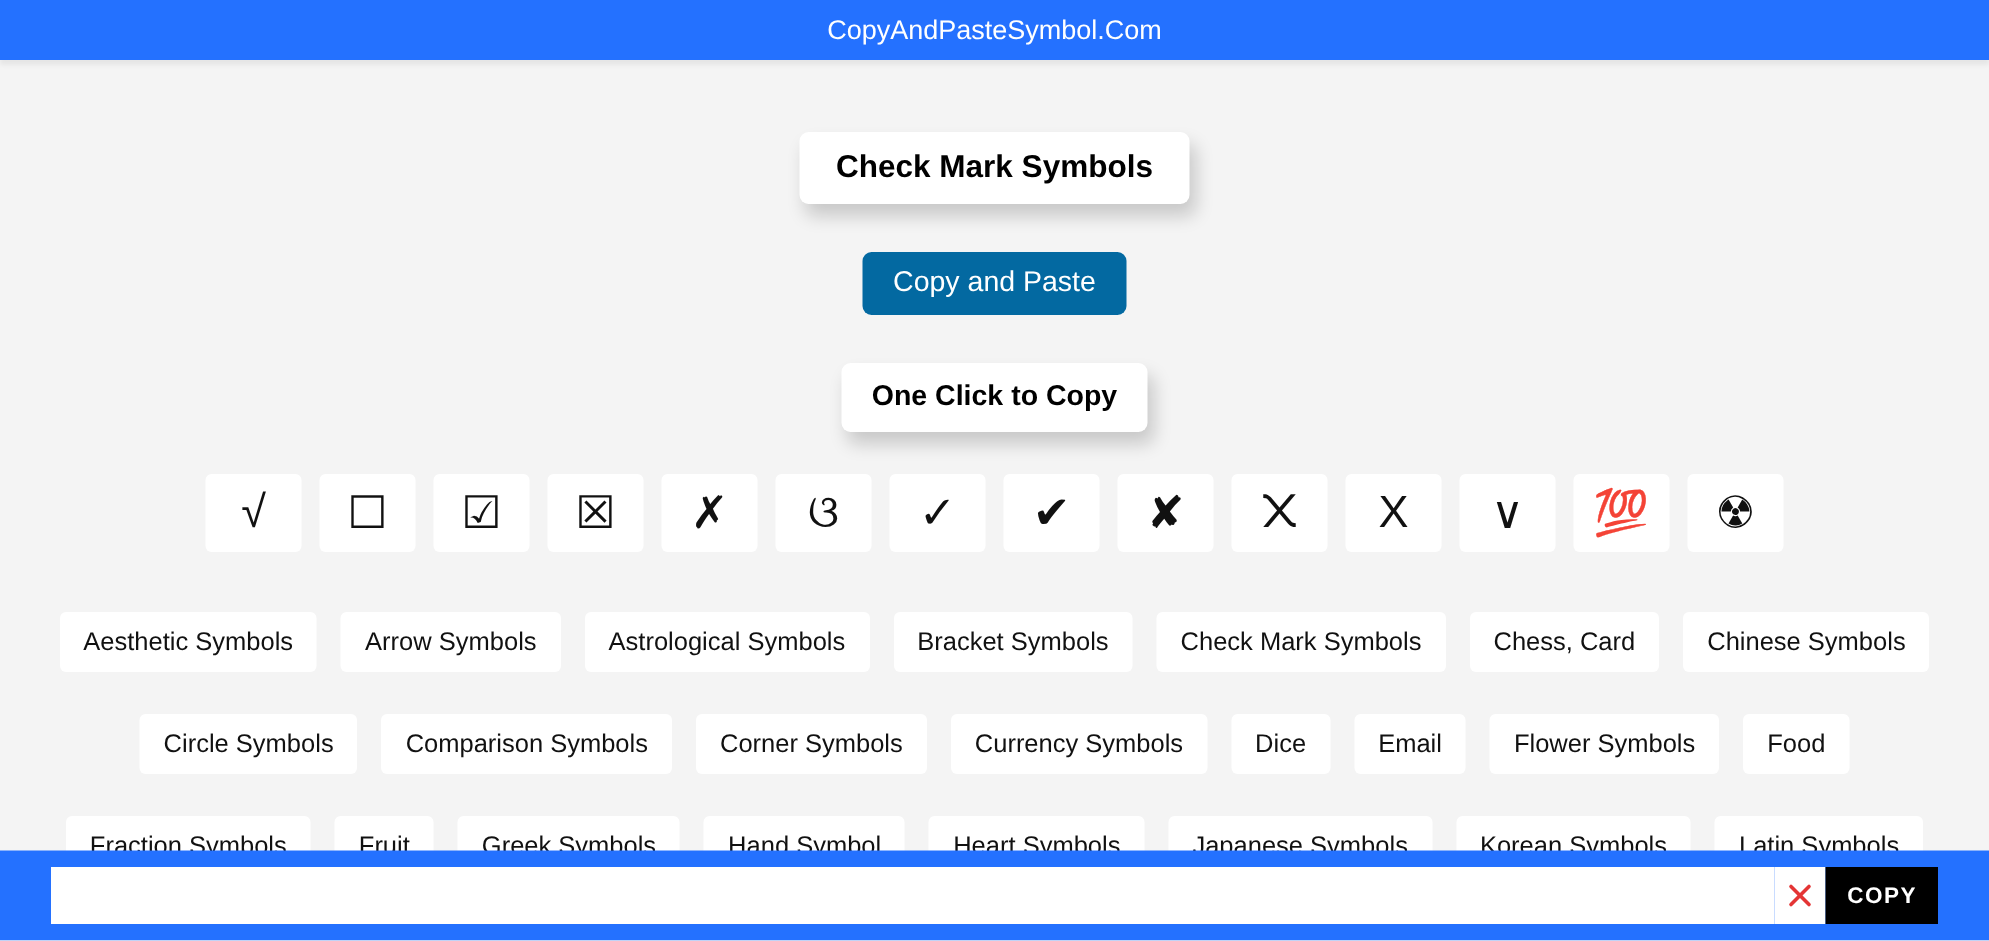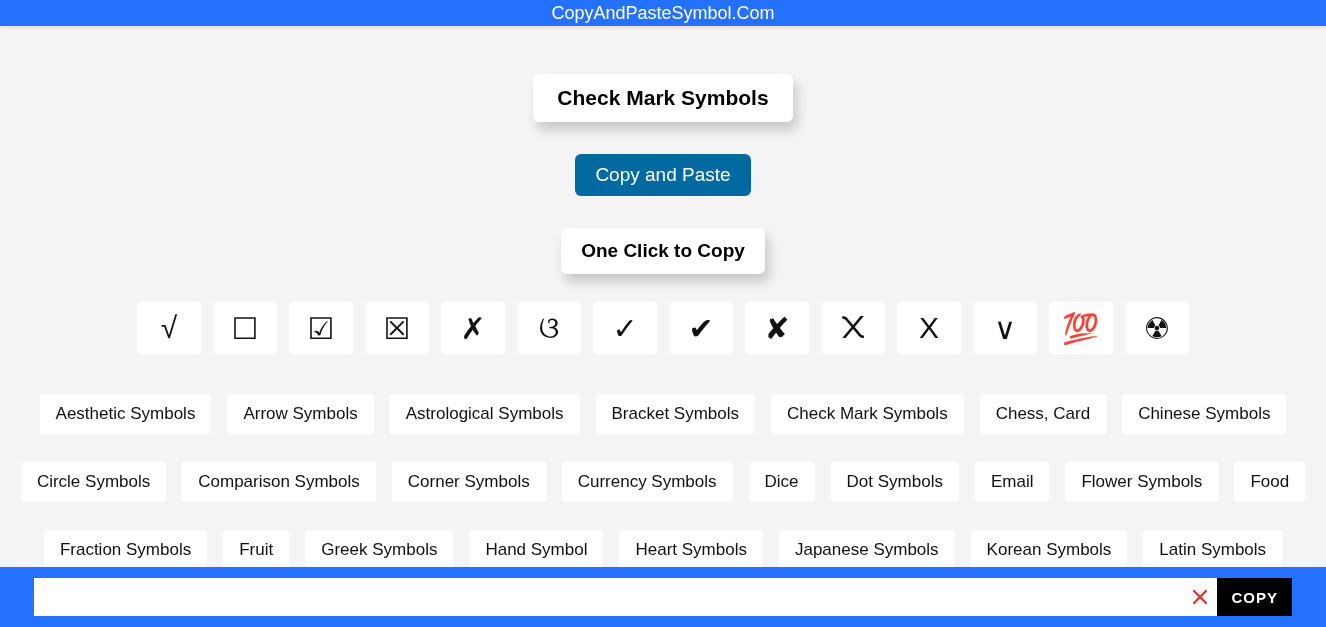--- a/index.html
+++ b/index.html
@@ -6,21 +6,21 @@
   body {
     font-family: Arial, Helvetica, sans-serif;
     background: #f4f4f4;
     width: 1326px;
     height: 627px;
     overflow: hidden;
     position: relative;
   }
   .topbar {
     background: #2471ff;
-    height: 26px;
+    height: 40px;
     display: flex;
     align-items: center;
     justify-content: center;
     color: #fff;
     font-size: 18px;
     font-weight: 500;
     box-shadow: 0 3px 3px rgba(0,0,0,0.06);
   }
   .main {
     display: flex;
@@ -175,21 +175,20 @@
       <div class="category-link">Astrological Symbols</div>
       <div class="category-link">Bracket Symbols</div>
       <div class="category-link">Check Mark Symbols</div>
       <div class="category-link">Chess, Card</div>
       <div class="category-link">Chinese Symbols</div>
       <div class="category-link">Circle Symbols</div>
       <div class="category-link">Comparison Symbols</div>
       <div class="category-link">Corner Symbols</div>
       <div class="category-link">Currency Symbols</div>
       <div class="category-link">Dice</div>
-      <div class="category-link">Dot Symbols</div>
       <div class="category-link">Email</div>
       <div class="category-link">Flower Symbols</div>
       <div class="category-link">Food</div>
       <div class="category-link">Fraction Symbols</div>
       <div class="category-link">Fruit</div>
       <div class="category-link">Greek Symbols</div>
       <div class="category-link">Hand Symbol</div>
       <div class="category-link">Heart Symbols</div>
       <div class="category-link">Japanese Symbols</div>
       <div class="category-link">Korean Symbols</div>

